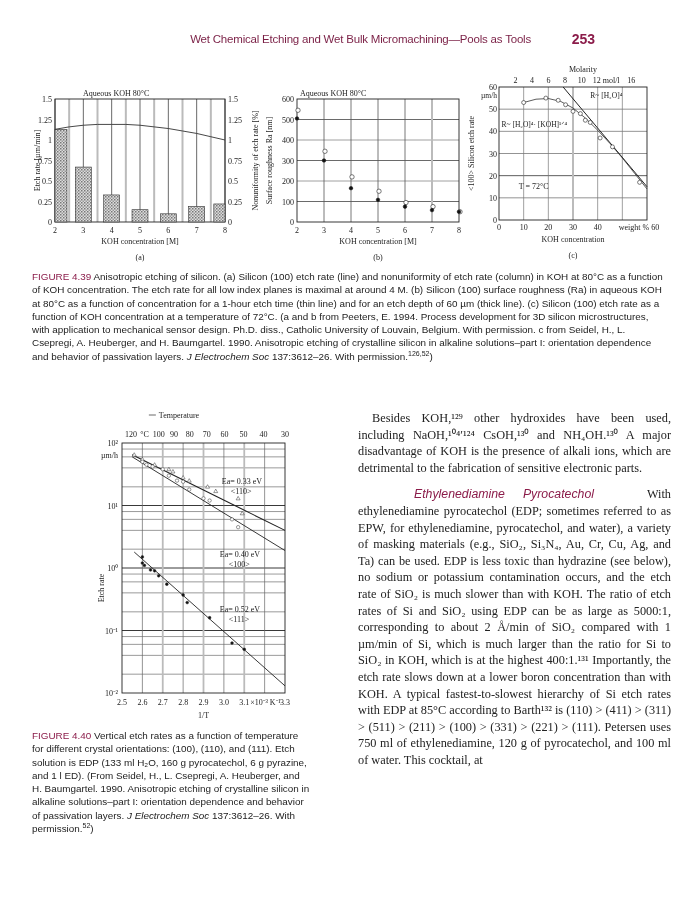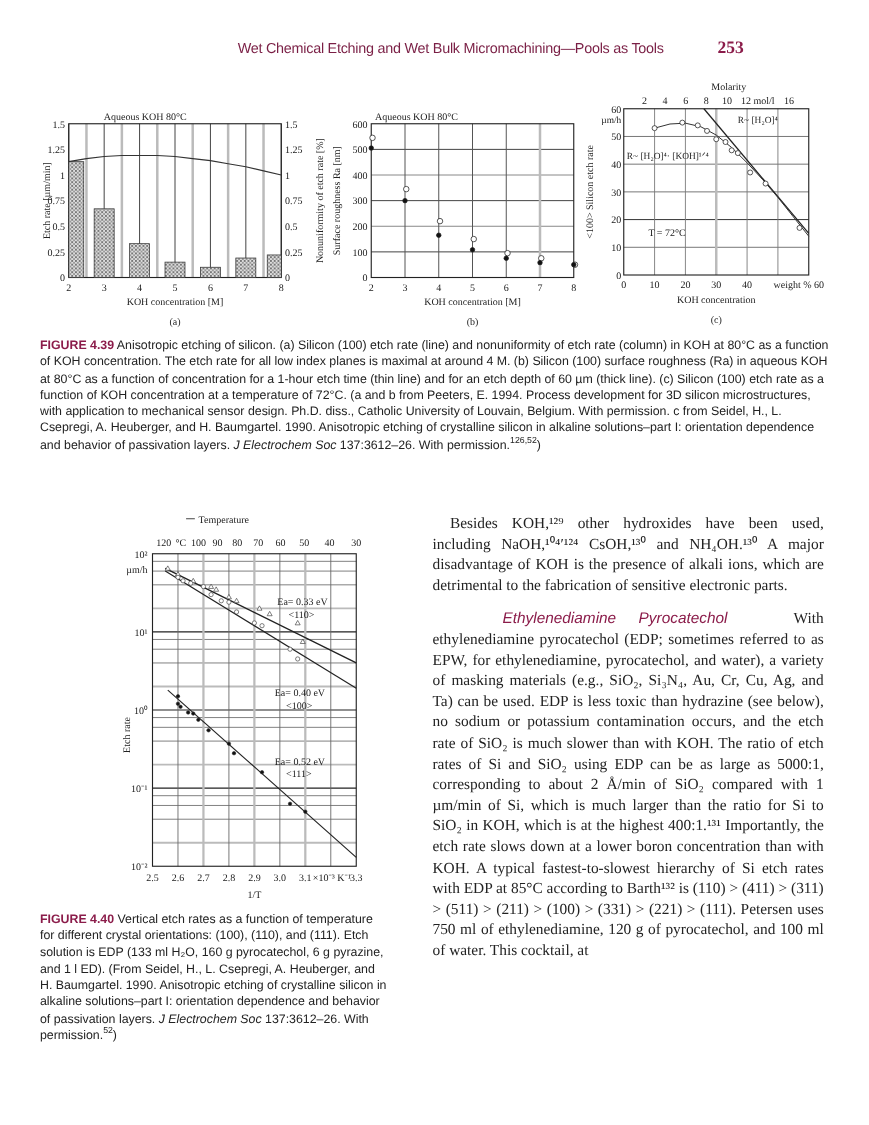--- a/index.html
+++ b/index.html
@@ -1,25 +1,25 @@
 <!DOCTYPE html>
 <html><head>
 <meta charset="utf-8">
 <style>
   html, body { margin:0; padding:0; background:#fff; }
   body { width:695px; height:900px; position:relative; overflow:hidden; font-family:"Liberation Serif", serif; color:#222; }
   .header { position:absolute; top:31px; left:0; width:621px; height:20px; }
   .running-title { position:absolute; right:90px; top:2px; font-family:"Liberation Sans", sans-serif; font-size:11.5px; color:#7a1f45; letter-spacing:-0.2px; }
-  .page-number { position:absolute; right:26px; top:0px; font-family:Liberation Serif, serif; font-weight:bold; font-size:14px; color:#8b1c4a; }
+  .page-number { position:absolute; right:26px; top:0px; font-family:Liberation Sans, sans-serif; font-weight:bold; font-size:14px; color:#8b1c4a; }
   svg text { font-family:"Liberation Serif", serif; fill:#222; }
   .fig { position:absolute; }
   .caption { position:absolute; font-family:"Liberation Sans", sans-serif; font-size:9.9px; line-height:13.3px; color:#222; }
-  .caption .lbl { font-weight:bold; color:#8b1c4a; }
+  .caption .lbl { font-weight:normal; color:#8b1c4a; }
   .caption i { }
-  .body-text { position:absolute; left:346px; top:410px; width:313px; font-family:"Liberation Serif", serif; font-size:12.3px; line-height:16.6px; text-align:justify; color:#222; }
+  .body-text { position:absolute; left:358px; top:410px; width:313px; font-family:"Liberation Serif", serif; font-size:12.3px; line-height:16.6px; text-align:justify; color:#222; }
   .body-text p { margin:0; text-indent:14px; }
   .body-text p + p { margin-top:10px; }
   .body-text .sub { font-family:"Liberation Sans", sans-serif; font-style:italic; color:#8b1c4a;margin-left:42px; }
   sup { font-size:7px; line-height:0; }
 </style>
 </head>
 <body>
 
 <div class="header">
   <span class="running-title">Wet Chemical Etching and Wet Bulk Micromachining—Pools as Tools</span>

